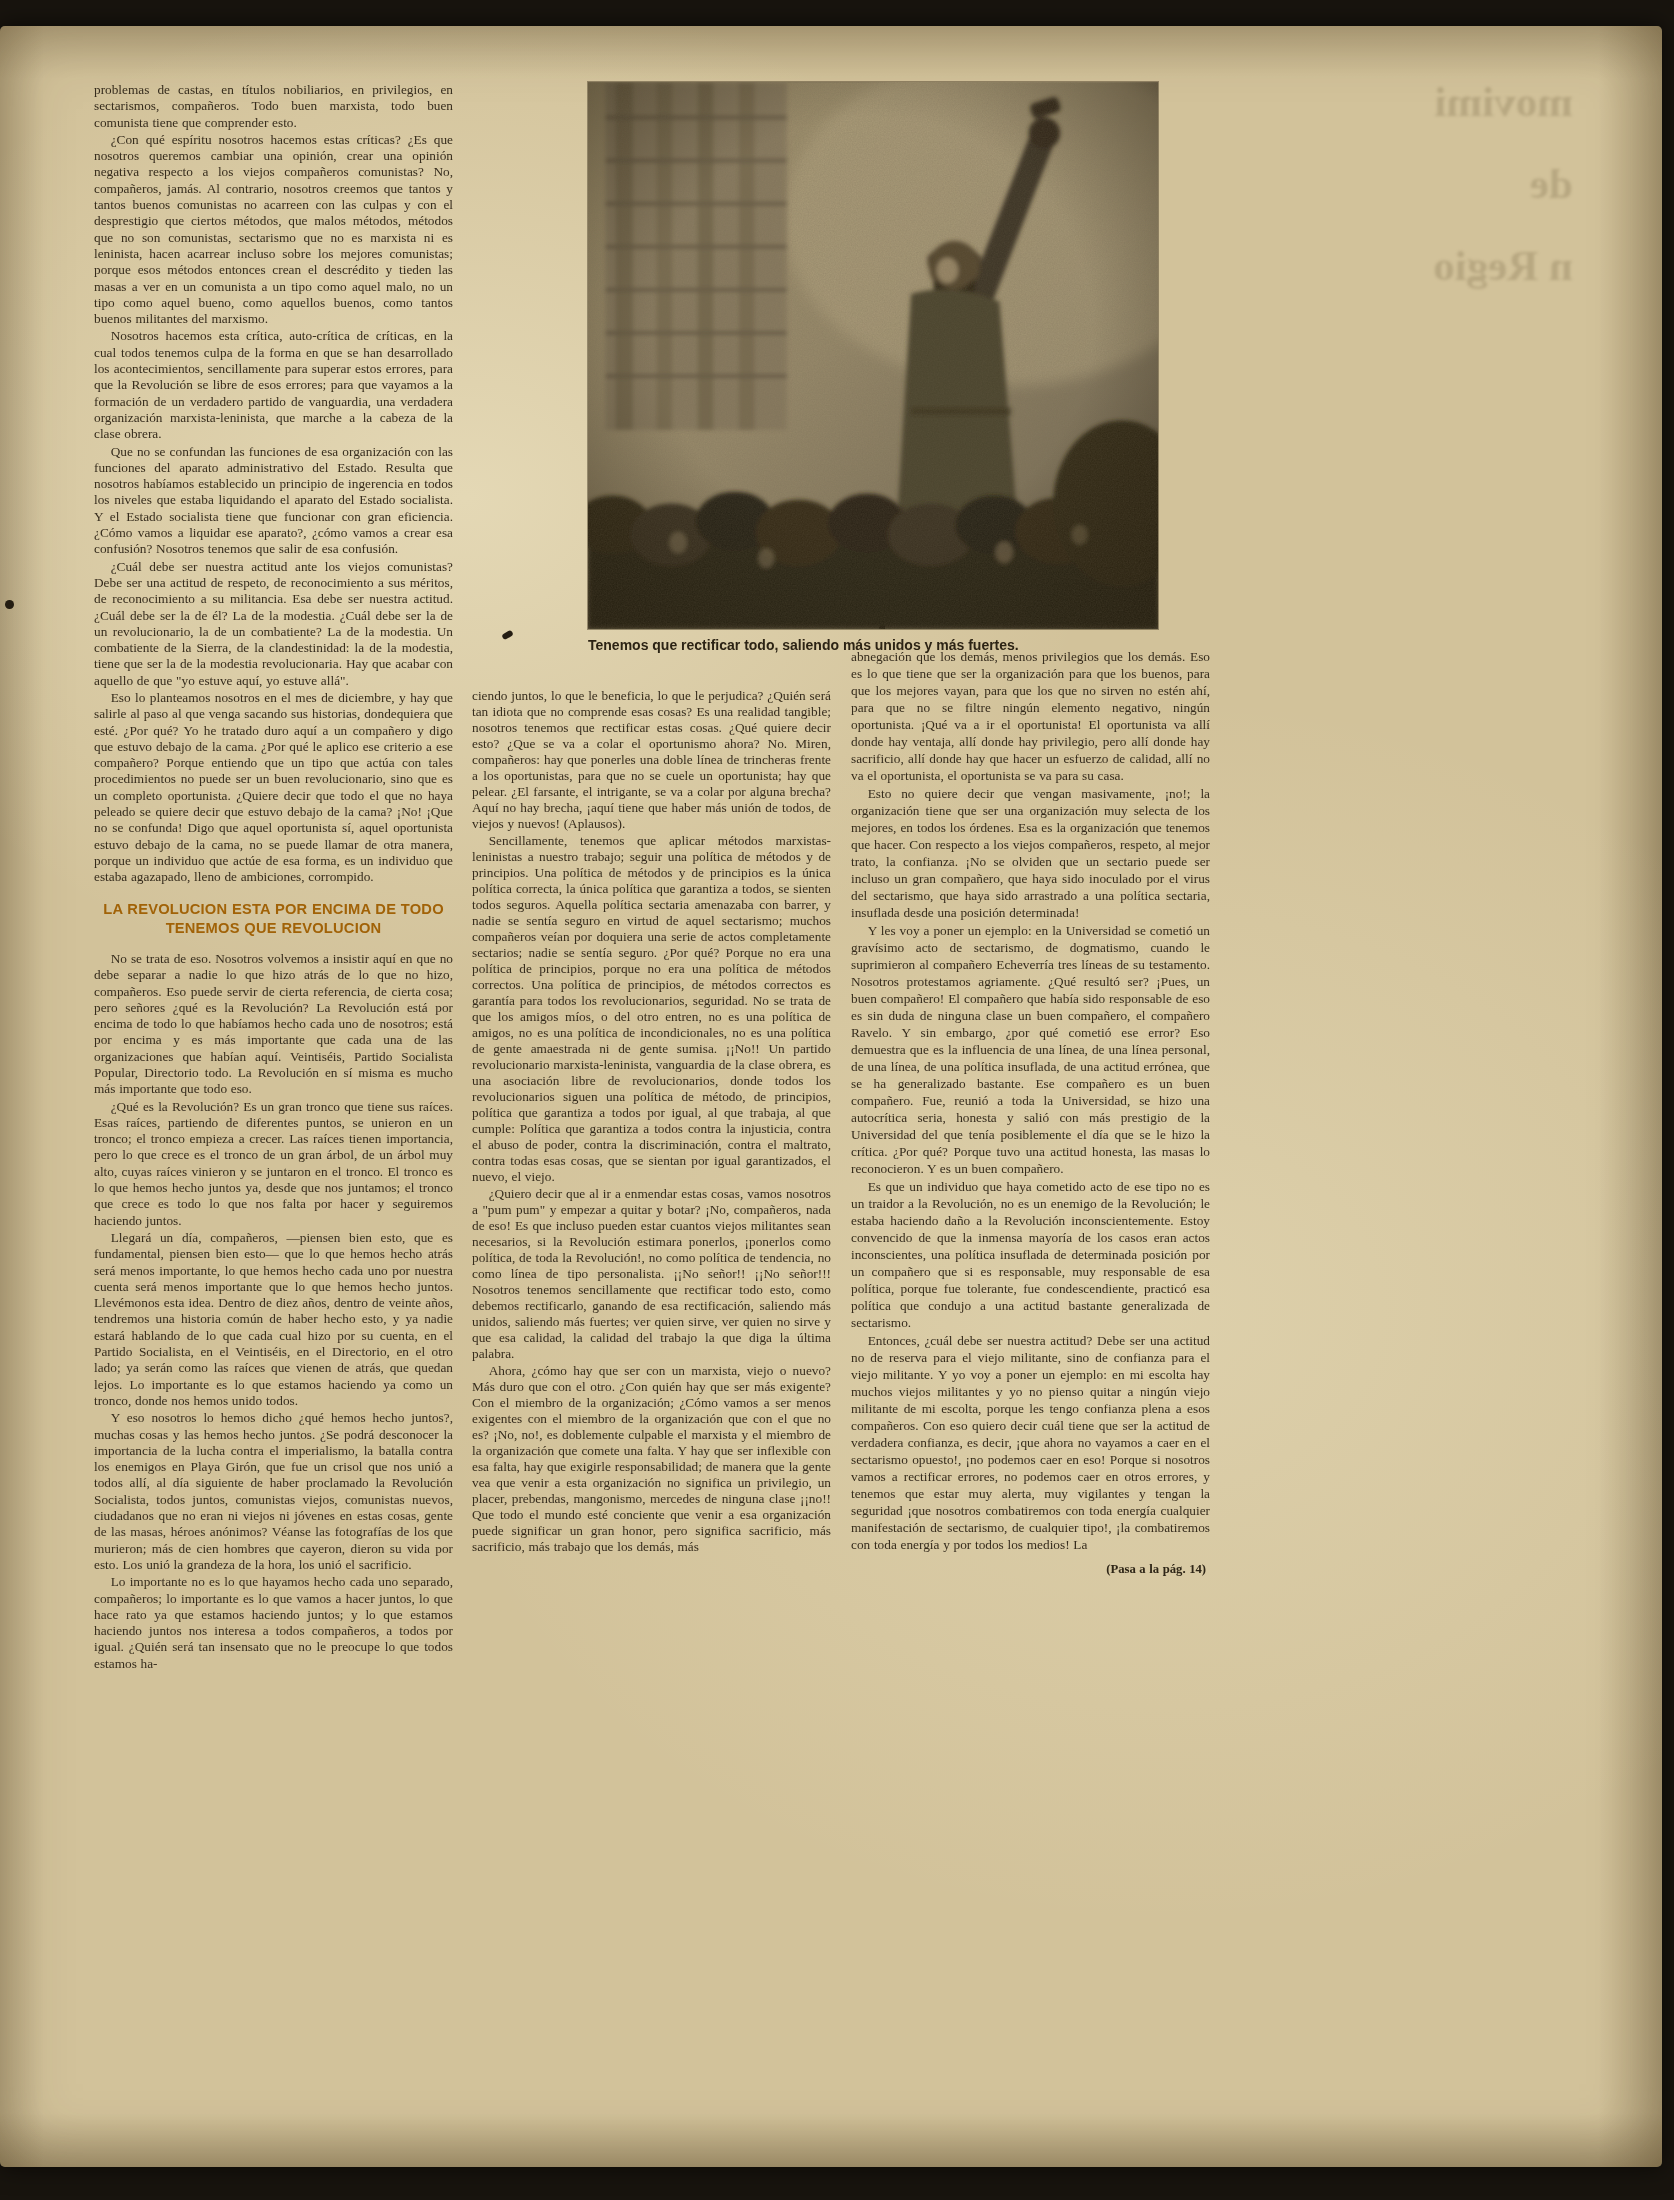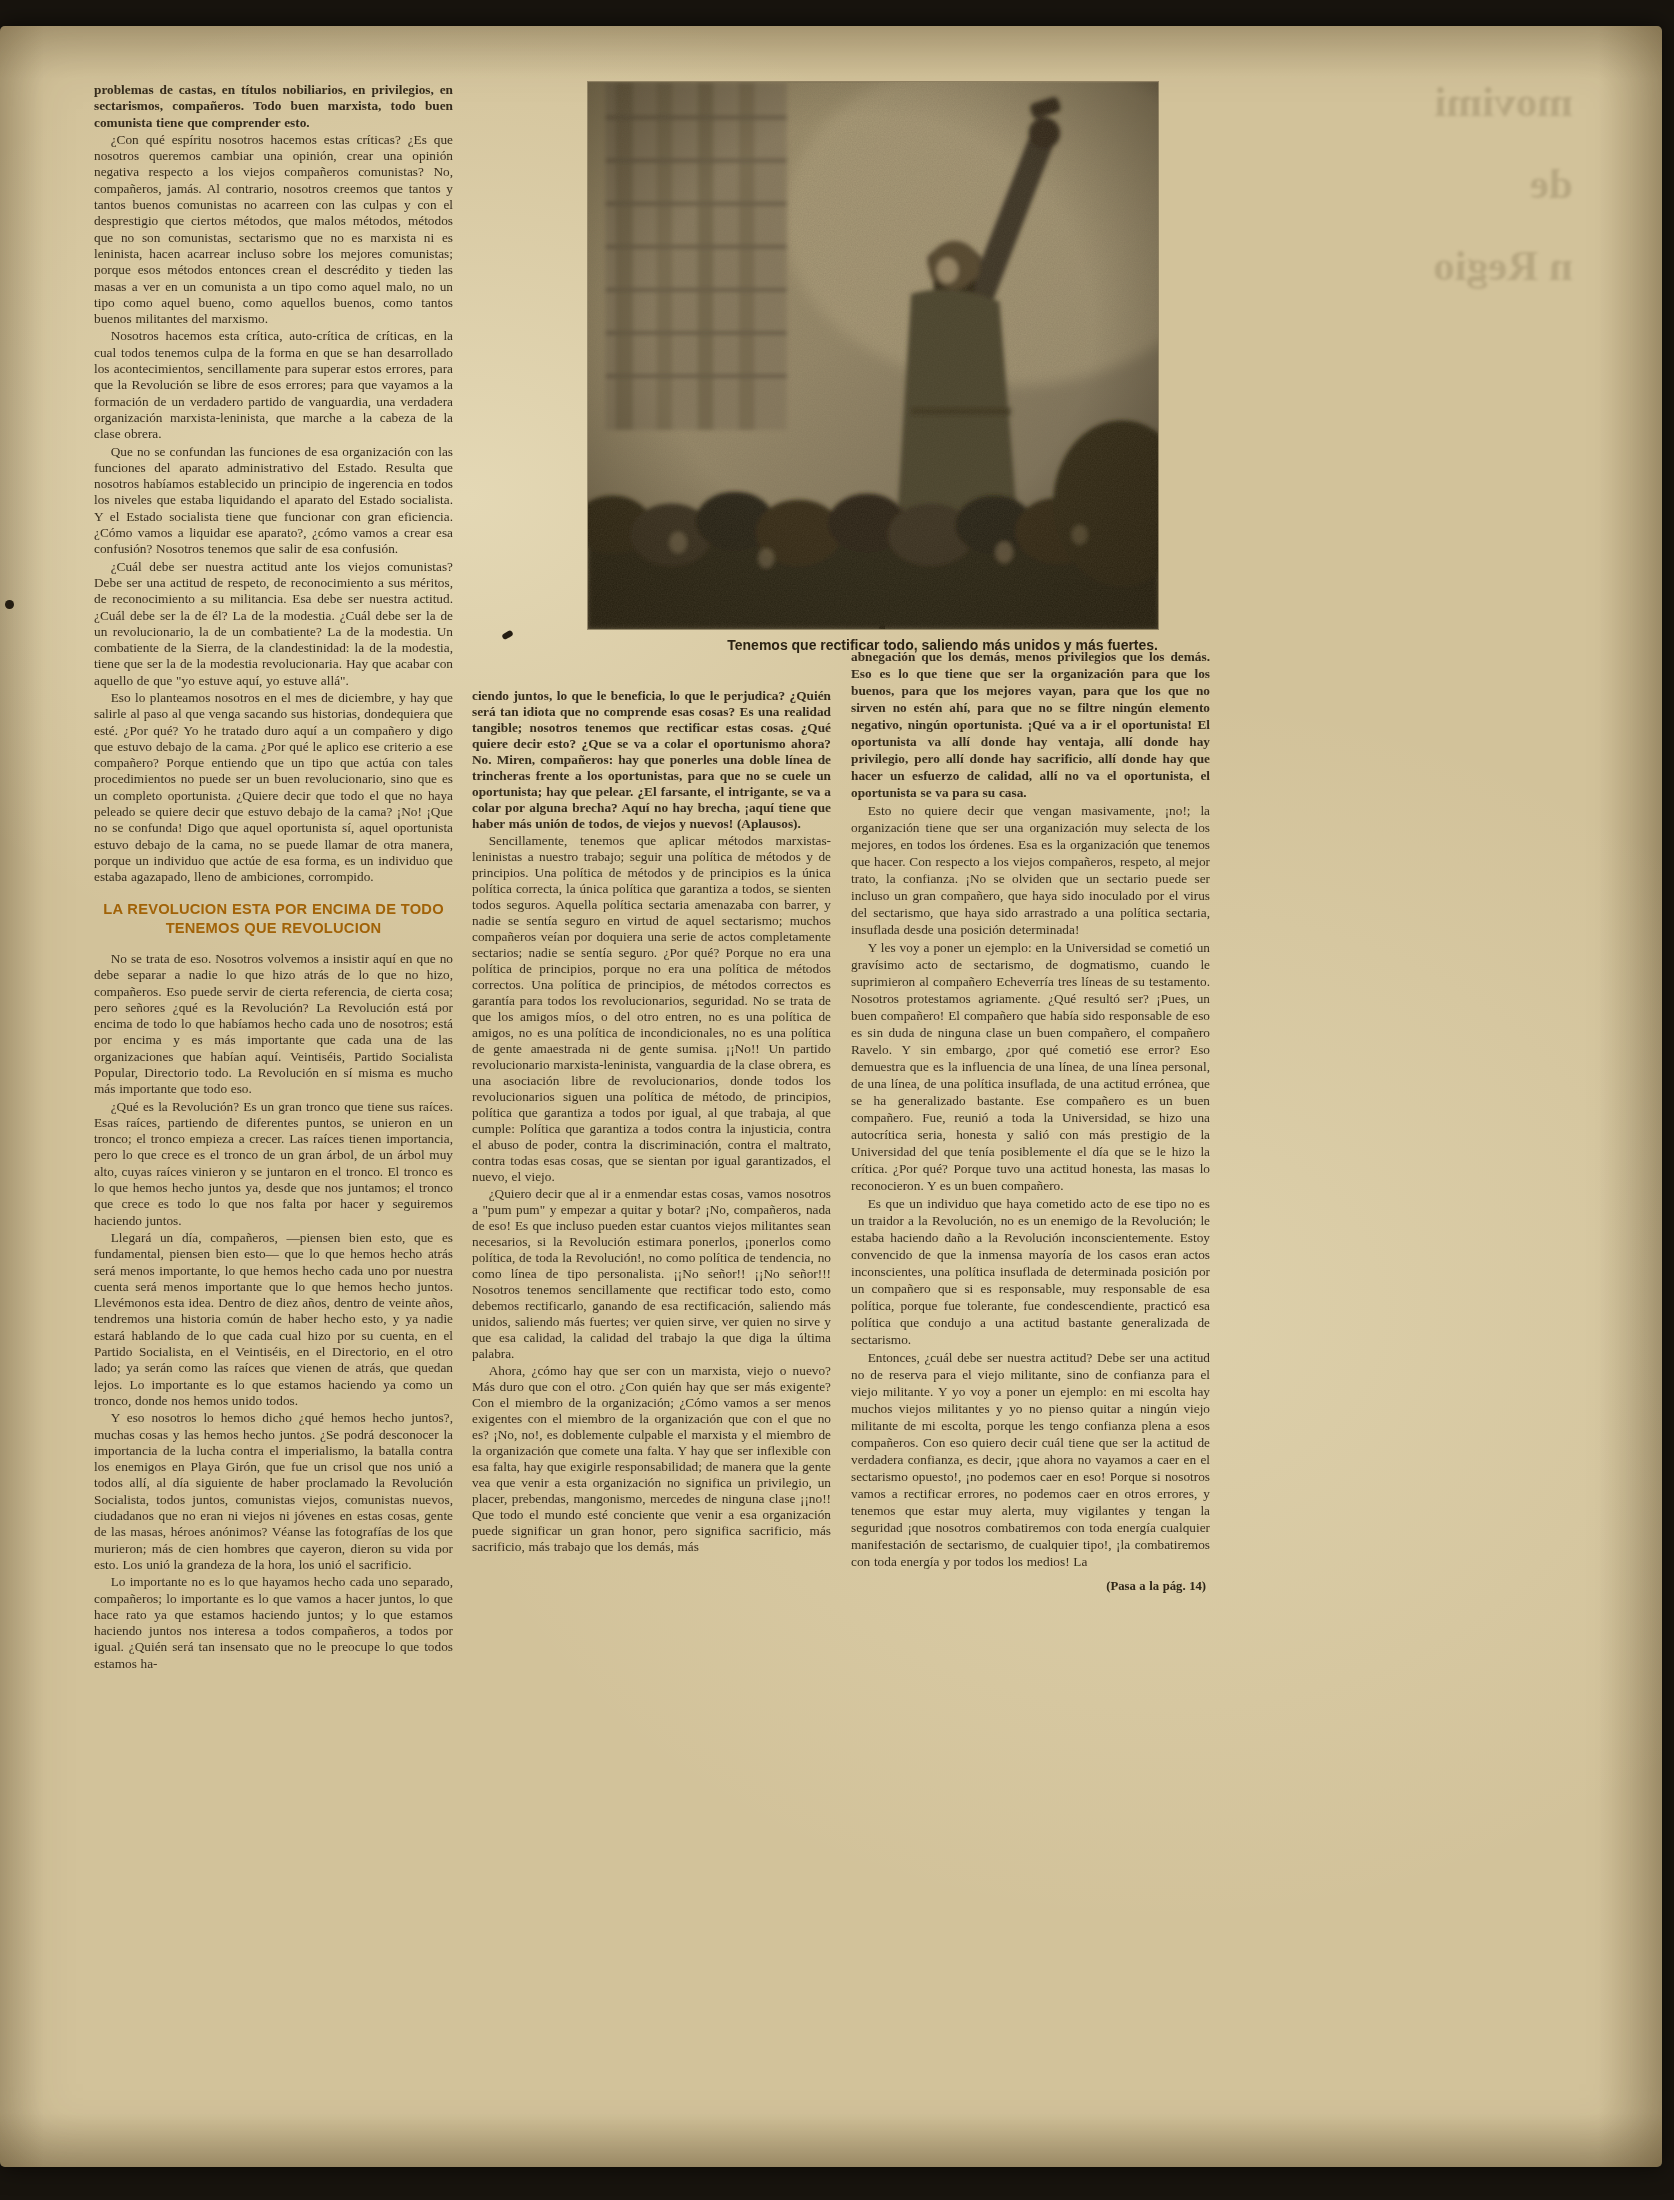--- a/index.html
+++ b/index.html
@@ -34,40 +34,40 @@
 
   .col {
     position: absolute; width: 359px;
     color: #362c1d; font-size: 13.3px; line-height: 16.3px;
     text-align: justify; word-spacing: 0.4px;
   }
   #col1 { left: 94px;  top: 82px;  }
   #col2 { left: 472px; top: 688px; line-height: 16px; }
   #col3 { left: 851px; top: 648px; line-height: 17px; }
   .plist p { margin: 0 0 1px 0; text-indent: 16.7px; }
-  .first-noindent p:first-child { text-indent: 0; font-weight: bold; }
+  .first-noindent p:first-child { text-indent: 0; }
 
   h2.headline {
     font-family: "Liberation Sans", sans-serif;
     font-weight: 700; font-size: 14.7px; line-height: 19px;
     letter-spacing: 0.2px; text-align: center;
     color: #a16207; margin: 14.7px 2px 12.7px 2px;
   }
 
   #photo {
     position: absolute; left: 588px; top: 82px; width: 570px; height: 547px;
     margin: 0; overflow: hidden;
     box-shadow: 0 0 0 1px rgba(60,48,28,0.45), inset 0 0 44px rgba(40,30,15,0.5);
     background: #8e8166;
   }
   #photo svg { display: block; width: 100%; height: 100%; }
 
   #caption {
     position: absolute; left: 588px; top: 637px; width: 570px;
-    text-align: right; font-family: "Liberation Sans", sans-serif;
+    text-align: left; font-family: "Liberation Sans", sans-serif;
     font-weight: 700; font-size: 14px; color: #2c2314;
   }
 
   #pasa {
     text-align: right; font-weight: 700; font-size: 12.7px;
     margin-top: 8px; padding-right: 3.9px; color: #2e2516;
   }
 
   .speck { position: absolute; background: #241d12; border-radius: 50%; }
   .s1 { left: 4.9px;  top: 600px; width: 8.8px; height: 8.8px; }

